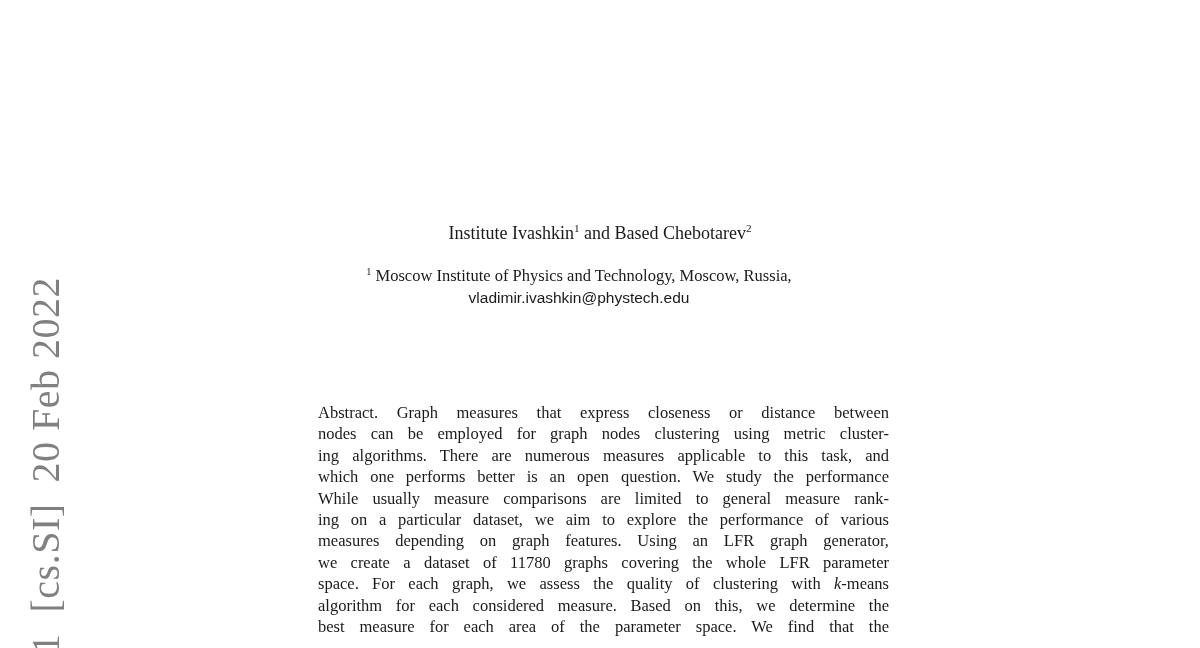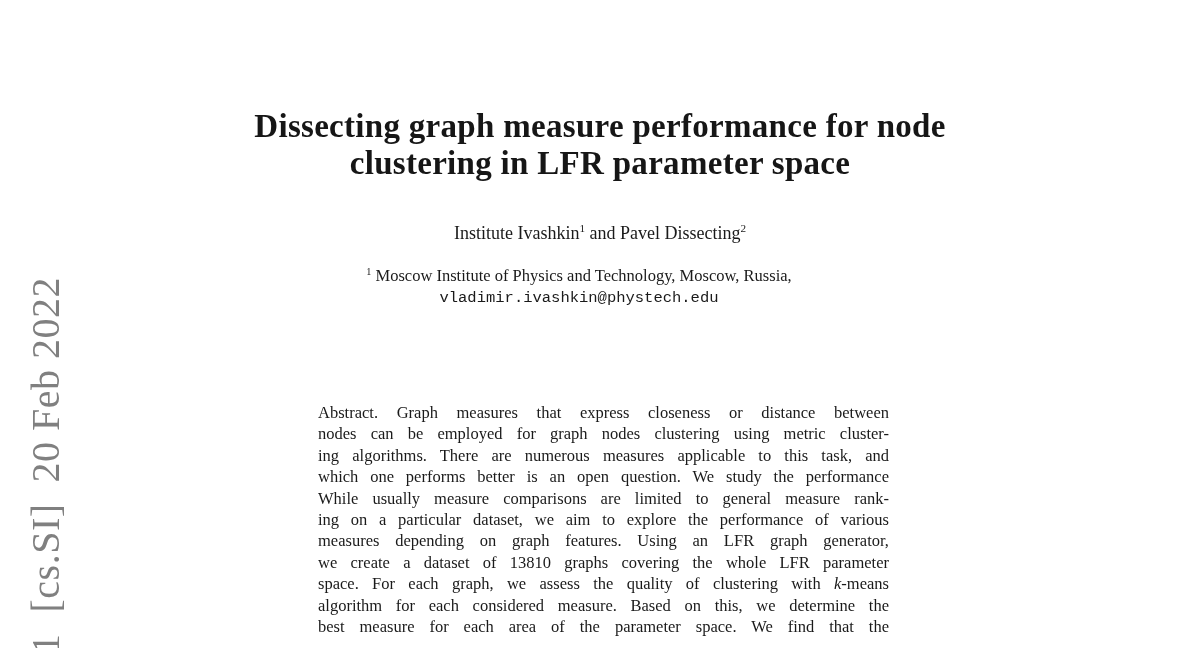--- a/index.html
+++ b/index.html
@@ -52,21 +52,21 @@
   .affils {
     position: absolute;
     top: 265px;
     left: 0;
     width: 1158px;
     text-align: center;
     font-size: 16.5px;
     line-height: 22px;
   }
   .mono {
-    font-family: Liberation Mono, monospace;
+    font-family: Liberation Sans, sans-serif;
     font-size: 15.5px;
   }
   .abstract {
     position: absolute;
     left: 318px;
     top: 402px;
     width: 571px;
     font-size: 16.5px;
     line-height: 21.4px;
   }
@@ -80,39 +80,35 @@
   .ablabel { font-weight: normal; }
   .kital { font-style: italic; }
 </style>
 </head>
 <body>
 
 <div class="page">
 
   <div class="watermark">1  [cs.SI]  20 Feb 2022</div>
 
-  <div class="title">
-    <div>Dissecting graph measure performance for node</div>
-    <div>clustering in LFR parameter space</div>
-  </div>
 
-  <div class="authors"><span>Institute Ivashkin</span><sup>1</sup><span> and Pavel Dissecting</span><sup>2</sup></div>
+  <div class="authors"><span>Institute Ivashkin</span><sup>1</sup><span> and Based Chebotarev</span><sup>2</sup></div>
 
   <div class="affils">
     <div><sup>1</sup> <span>Moscow Institute of Physics and Technology, Moscow, Russia,</span></div>
     <div class="mono">vladimir.ivashkin@phystech.edu</div>
   </div>
 
   <div class="abstract">
     <div class="aline"><span class="ablabel">Abstract.</span> <span>Graph measures that express closeness or distance between</span></div>
     <div class="aline">nodes can be employed for graph nodes clustering using metric cluster-</div>
     <div class="aline">ing algorithms. There are numerous measures applicable to this task, and</div>
     <div class="aline">which one performs better is an open question. We study the performance</div>
     <div class="aline">While usually measure comparisons are limited to general measure rank-</div>
     <div class="aline">ing on a particular dataset, we aim to explore the performance of various</div>
     <div class="aline">measures depending on graph features. Using an LFR graph generator,</div>
-    <div class="aline">we create a dataset of 13810 graphs covering the whole LFR parameter</div>
+    <div class="aline">we create a dataset of 11780 graphs covering the whole LFR parameter</div>
     <div class="aline"><span>space. For each graph, we assess the quality of clustering with</span> <span class="kital">k</span><span>-means</span></div>
     <div class="aline">algorithm for each considered measure. Based on this, we determine the</div>
     <div class="aline">best measure for each area of the parameter space. We find that the</div>
   </div>
 
 </div>
 
 </body></html>

